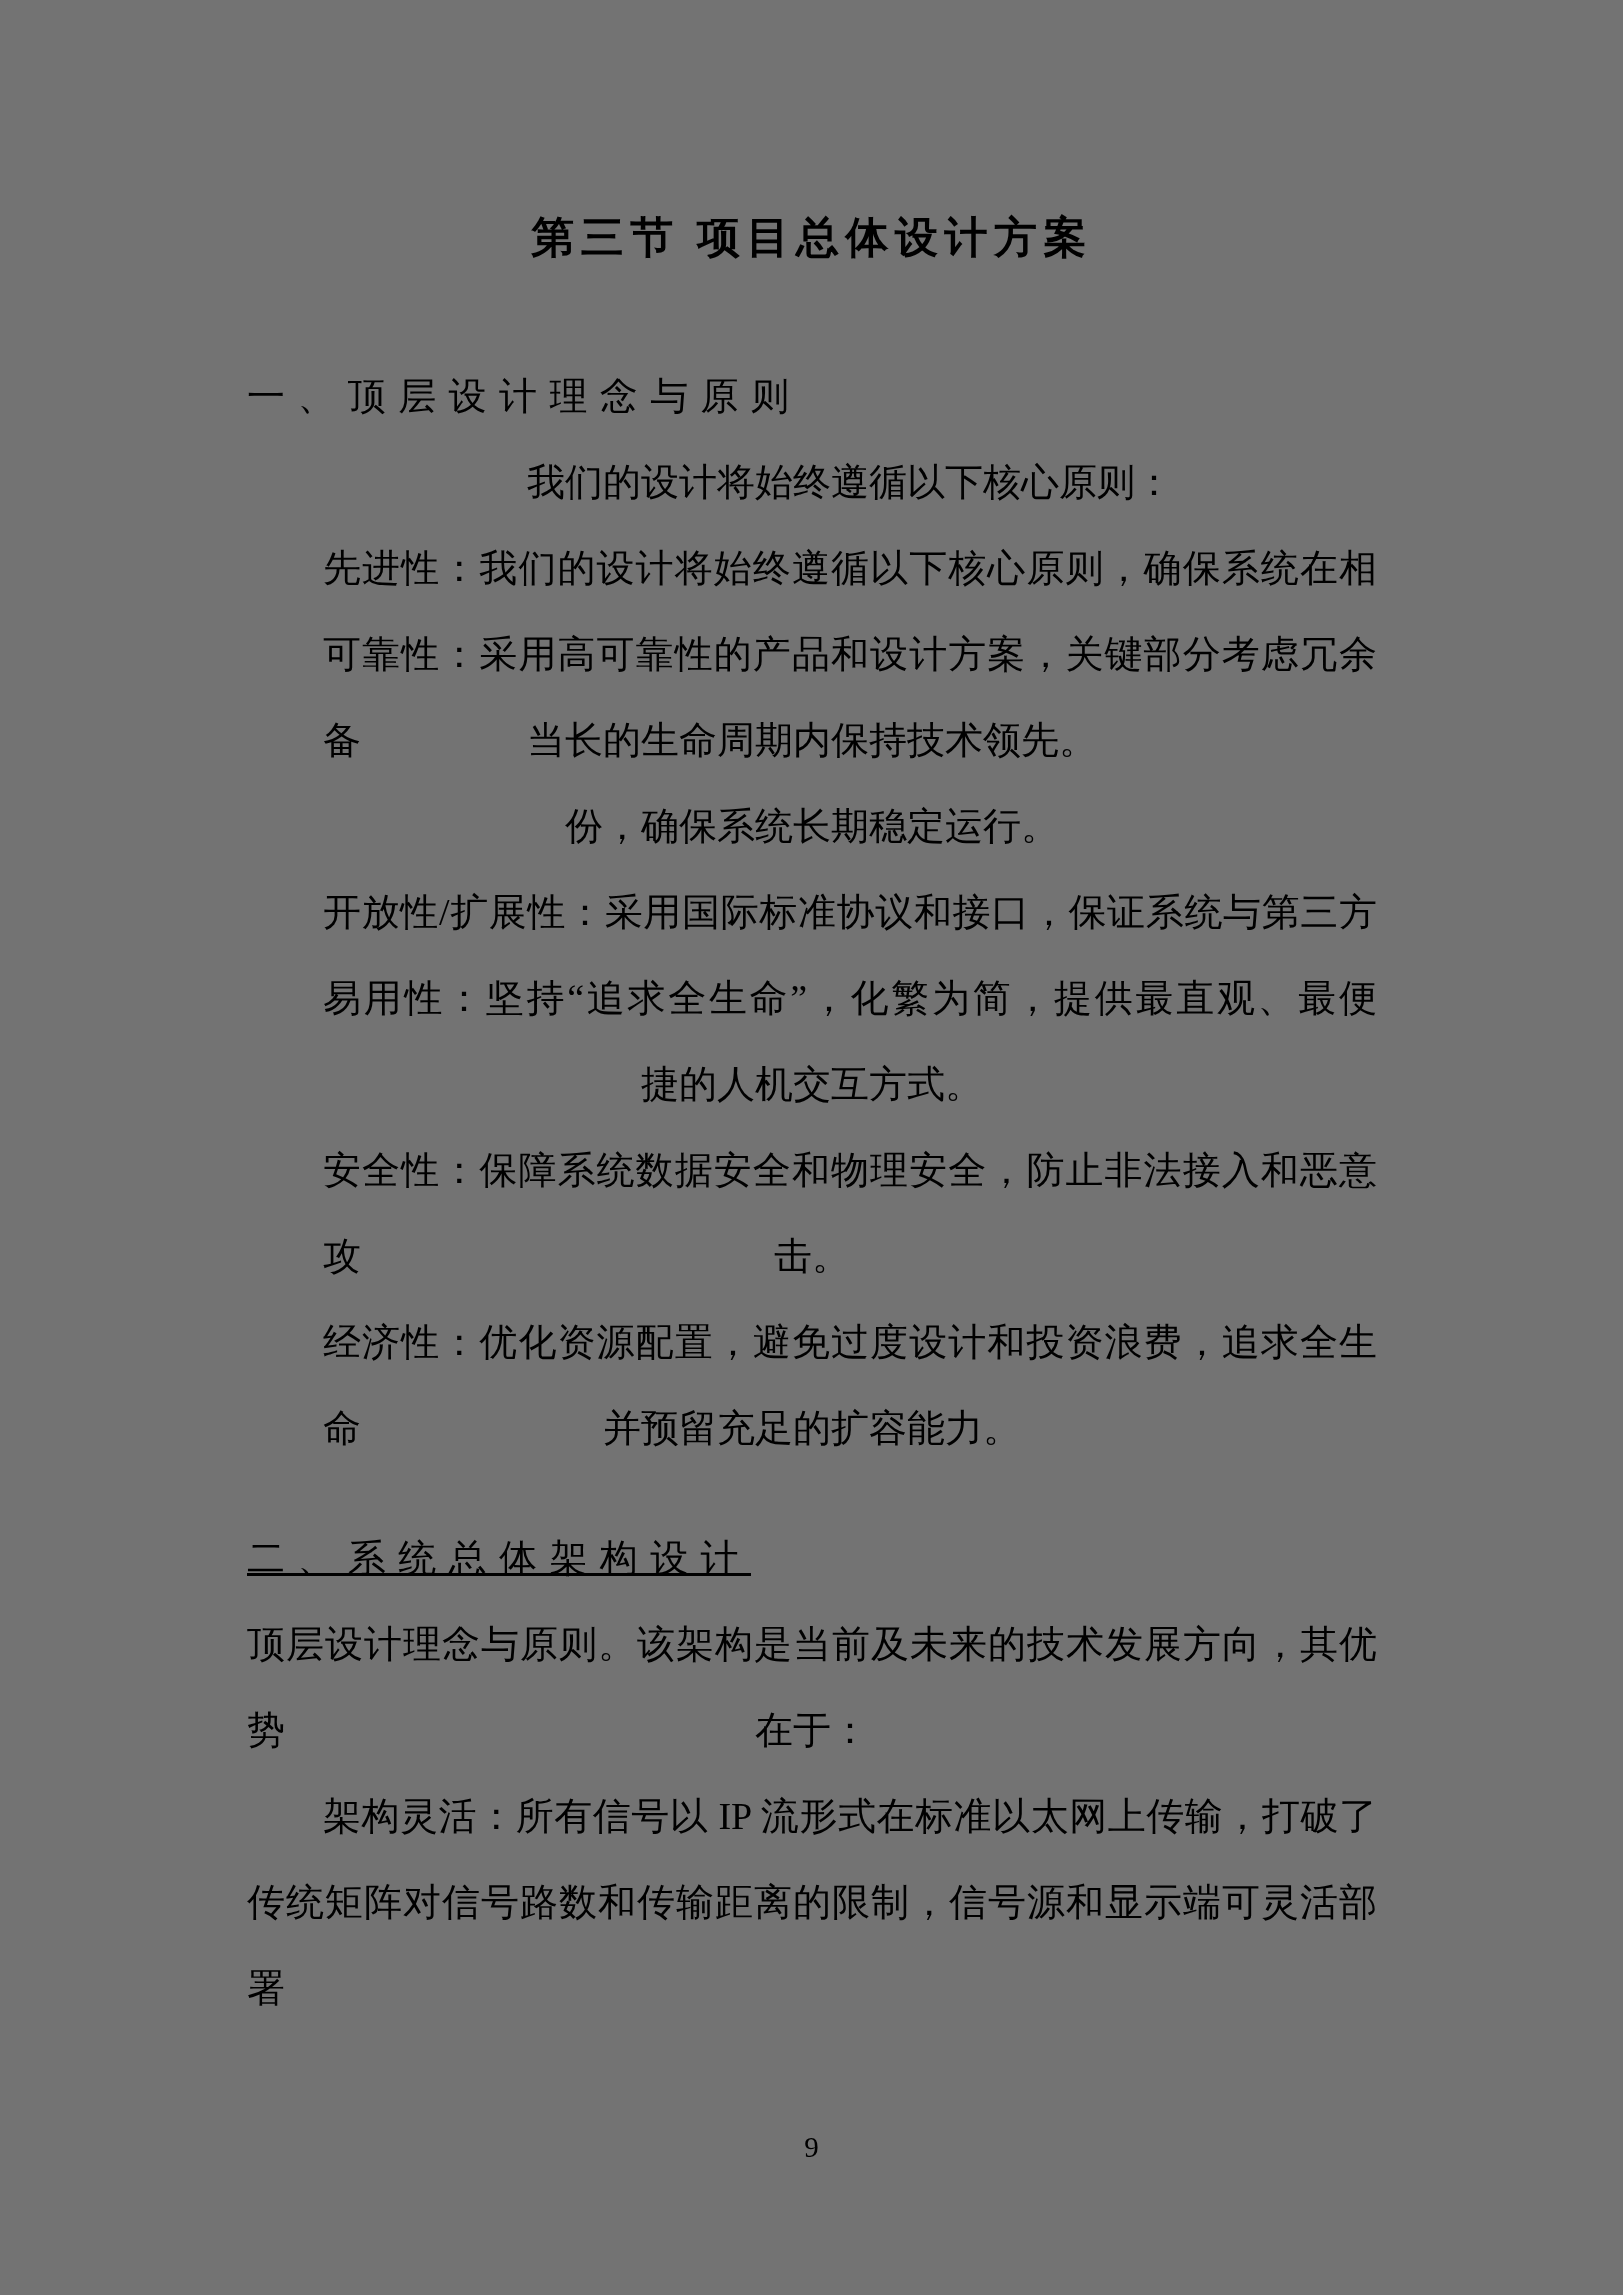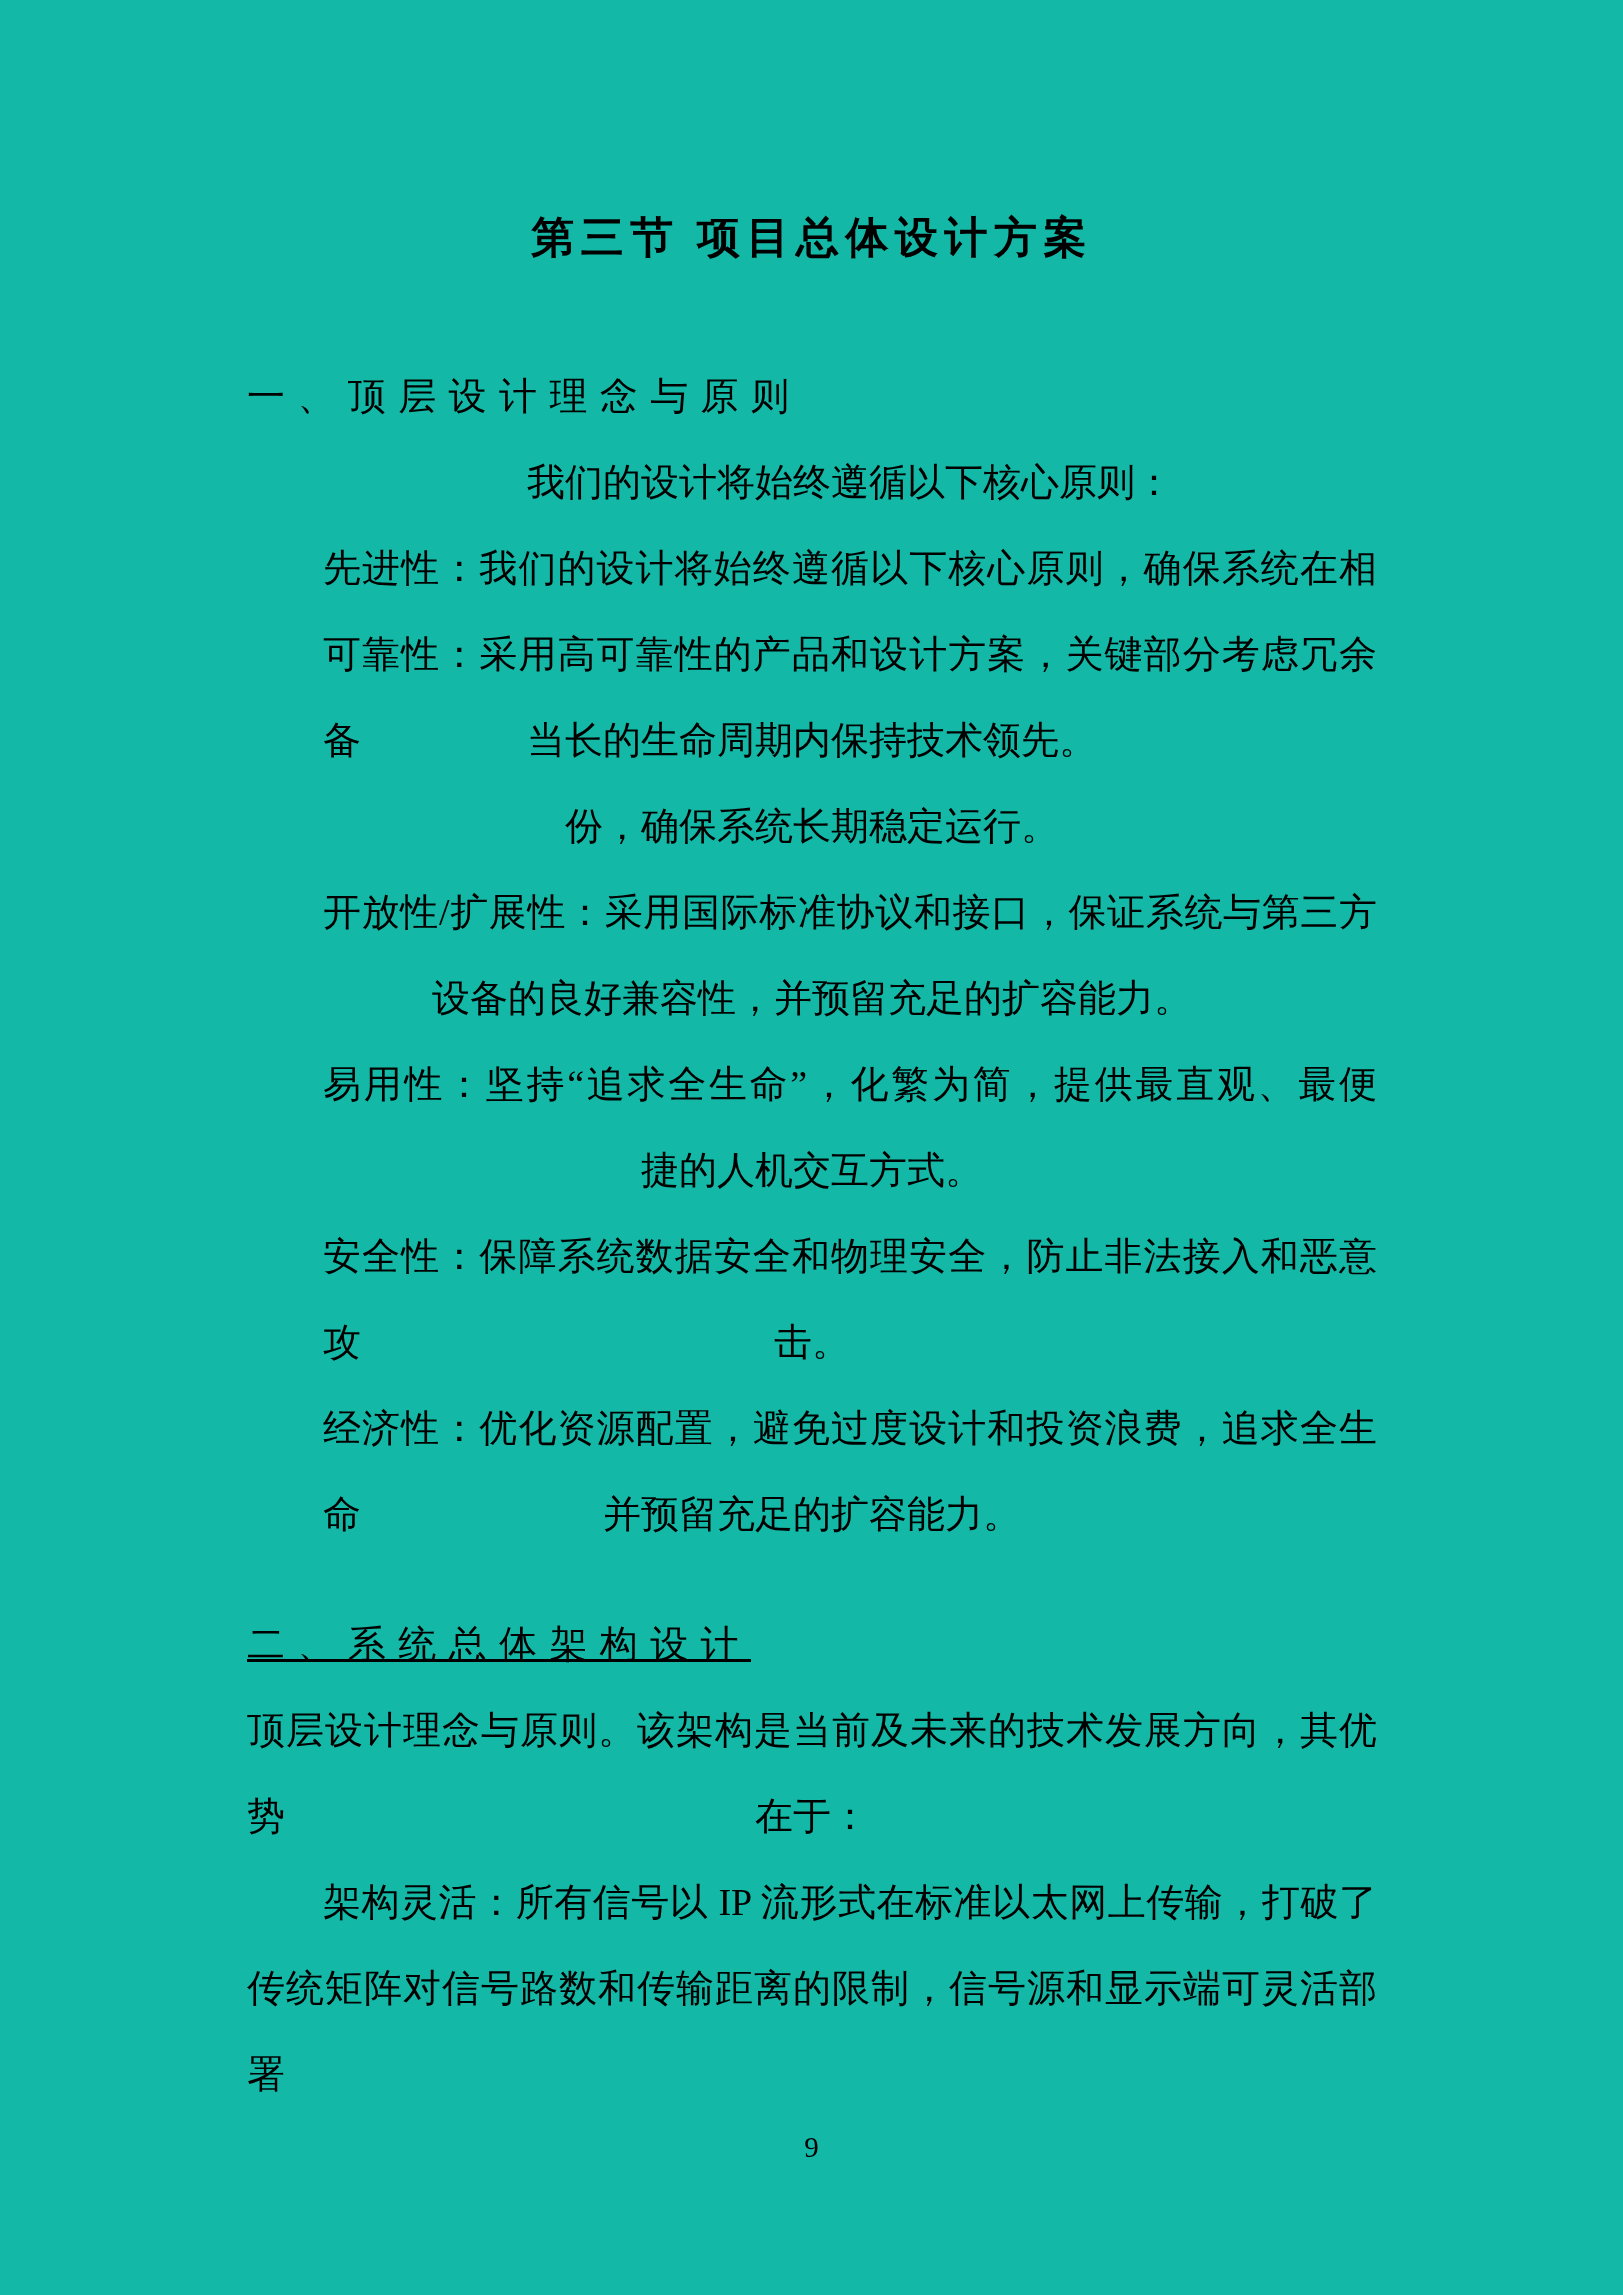--- a/index.html
+++ b/index.html
@@ -4,21 +4,21 @@
 <style>
   html, body {
     margin: 0;
     padding: 0;
     background: #888;
   }
   .page {
     position: relative;
     width: 1623px;
     height: 2295px;
-    background: #14b8a6;
+    background: #737373;
     font-family: "Liberation Serif", "DejaVu Serif", serif;
     color: #000000;
     overflow: hidden;
   }
   .content {
     position: absolute;
     left: 247px;
     top: 195px;
     width: 1130px;
   }
@@ -87,21 +87,20 @@
 
     <div class="line indent">我们的设计将始终遵循以下核心原则：</div>
 
     <div class="line indent fill">先进性：我们的设计将始终遵循以下核心原则，确保系统在相</div>
     <div class="line indent fill">可靠性：采用高可靠性的产品和设计方案，关键部分考虑冗余备</div>
 
     <div class="line">当长的生命周期内保持技术领先。</div>
     <div class="line">份，确保系统长期稳定运行。</div>
 
     <div class="line indent fill">开放性/扩展性：采用国际标准协议和接口，保证系统与第三方</div>
-    <div class="line">设备的良好兼容性，并预留充足的扩容能力。</div>
 
     <div class="line indent fill">易用性：坚持“追求全生命”，化繁为简，提供最直观、最便</div>
     <div class="line">捷的人机交互方式。</div>
 
     <div class="line indent fill">安全性：保障系统数据安全和物理安全，防止非法接入和恶意攻</div>
     <div class="line">击。</div>
 
     <div class="line indent fill">经济性：优化资源配置，避免过度设计和投资浪费，追求全生命</div>
     <div class="line">并预留充足的扩容能力。</div>
 

